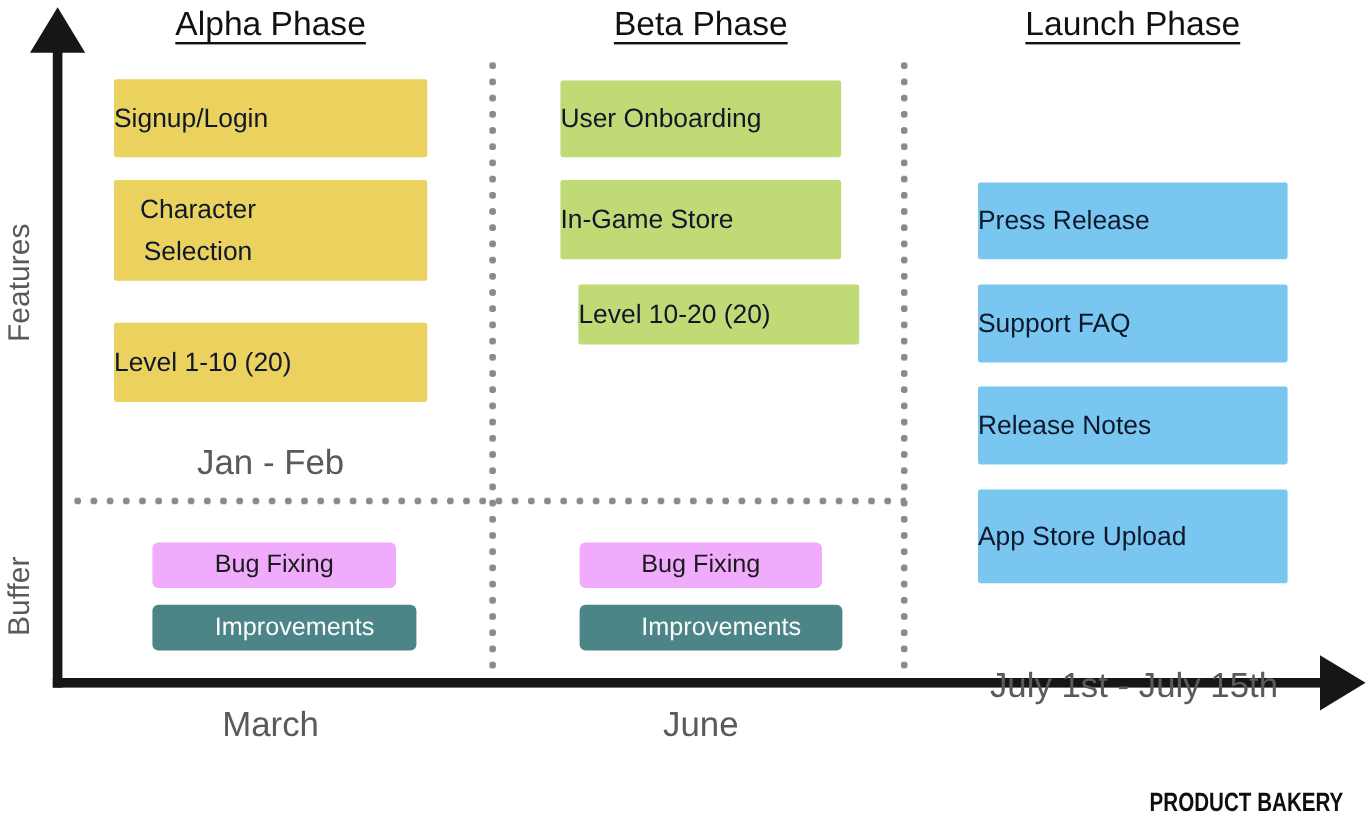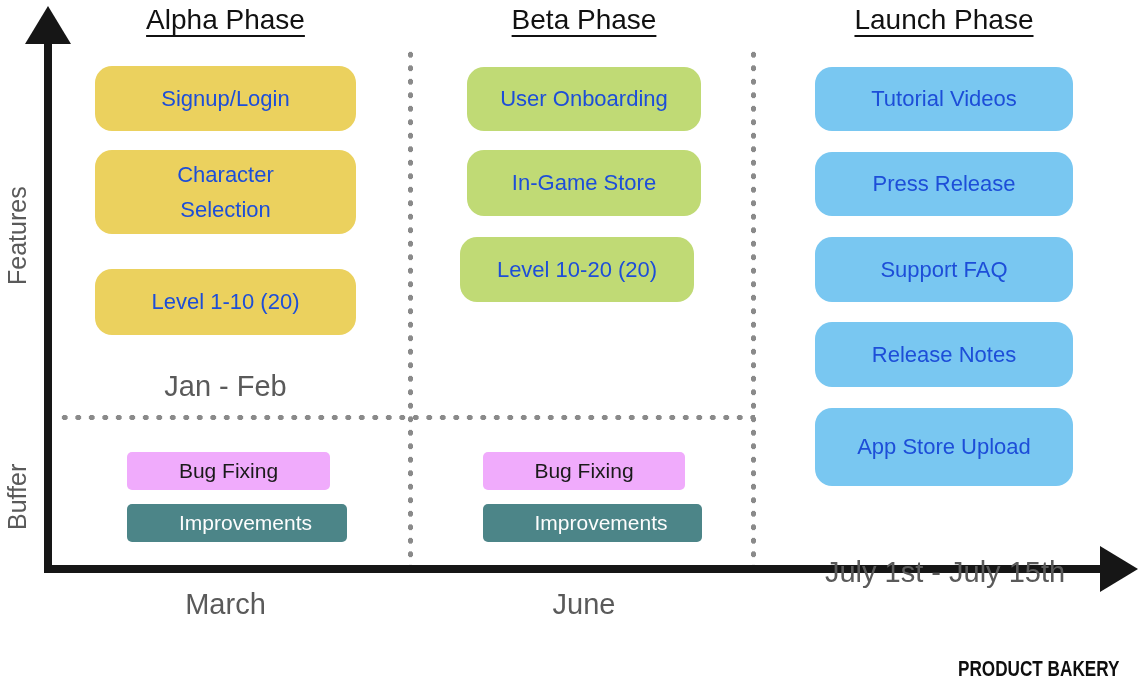--- a/index.html
+++ b/index.html
@@ -18,22 +18,22 @@
   .vdots{position:absolute;top:48px;width:7px;height:517px;
     background-image:radial-gradient(circle,#8a8a8a 2.8px,transparent 3px);
     background-size:7px 13.5px;background-repeat:repeat-y;}
   .hdots{position:absolute;left:58px;top:414px;width:697px;height:7px;
     background-image:radial-gradient(circle,#8a8a8a 2.8px,transparent 3px);
     background-size:13.5px 7px;background-repeat:repeat-x;}
   
   .phase-title{position:absolute;top:4px;text-align:center;font-size:28px;font-weight:500;color:#111;
     text-decoration:underline;text-decoration-thickness:2px;text-underline-offset:6px;}
   
-  .card{position:absolute;border-radius:17px;display:flex;align-items:center;justify-content:center;
-    text-align:center;font-size:22px;color:#1d4ed8;line-height:1.6;}
+  .card{position:absolute;border-radius:2px;display:flex;align-items:center;justify-content:flex-start;
+    text-align:center;font-size:22px;color:#0f172a;line-height:1.6;}
   .card.alpha{background:#EBD15E;}
   .card.beta{background:#C0DA75;}
   .card.launch{background:#79C7F1;}
   .card .inner-narrow{max-width:140px;}
   .chip{position:absolute;border-radius:5px;display:flex;align-items:center;justify-content:center;
     text-align:center;font-size:21px;}
   .chip.bug{background:#f0abfc;color:#1a1a1a;}
   .chip.improve{background:#4C8588;color:#fdfdfd;padding-left:17px;}
   
   .period{position:absolute;text-align:center;font-size:29px;color:#5a5a5a;}
@@ -75,27 +75,24 @@
   <div class="card alpha" style="left:95px;top:269px;width:261px;height:66px;">
     <span>Level 1-10 (20)</span>
   </div>
 
   <div class="card beta" style="left:467px;top:67px;width:234px;height:64px;">
     <span>User Onboarding</span>
   </div>
   <div class="card beta" style="left:467px;top:150px;width:234px;height:66px;">
     <span>In-Game Store</span>
   </div>
-  <div class="card beta" style="left:460px;top:237px;width:234px;height:65px;">
+  <div class="card beta" style="left:482px;top:237px;width:234px;height:50px;">
     <span>Level 10-20 (20)</span>
   </div>
 
-  <div class="card launch" style="left:815px;top:67px;width:258px;height:64px;">
-    <span>Tutorial Videos</span>
-  </div>
   <div class="card launch" style="left:815px;top:152px;width:258px;height:64px;">
     <span>Press Release</span>
   </div>
   <div class="card launch" style="left:815px;top:322px;width:258px;height:65px;">
     <span>Release Notes</span>
   </div>
   <div class="card launch" style="left:815px;top:237px;width:258px;height:65px;">
     <span>Support FAQ</span>
   </div>
   <div class="card launch" style="left:815px;top:408px;width:258px;height:78px;">

